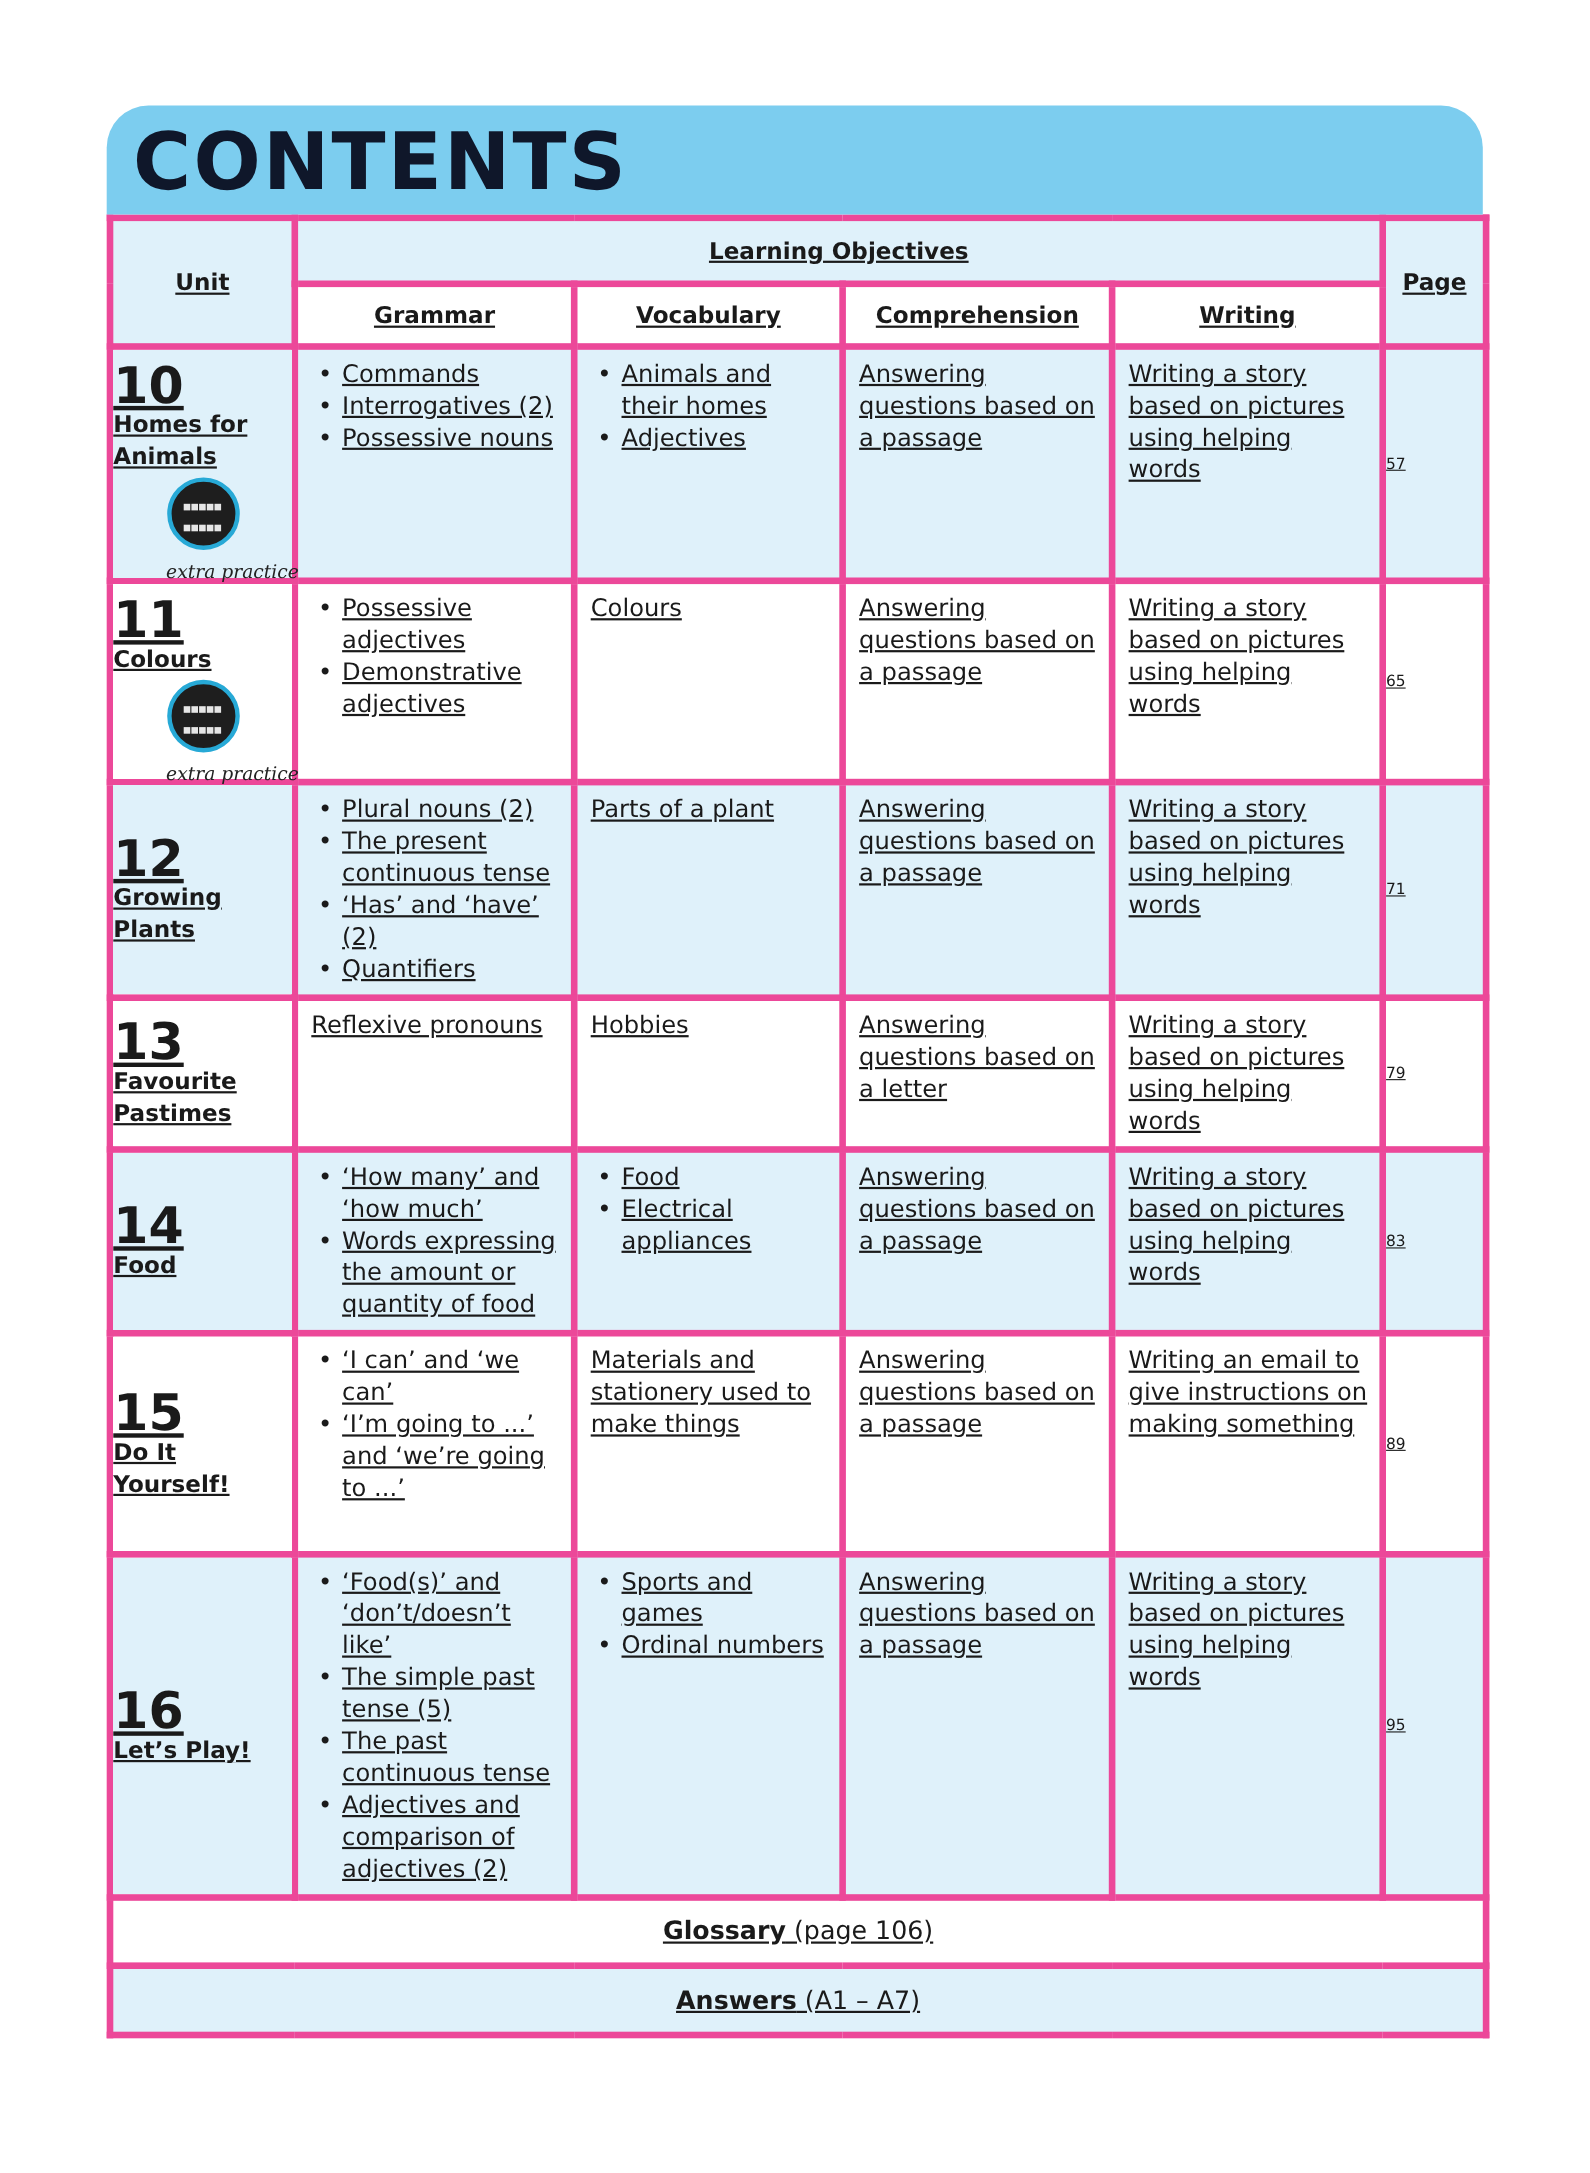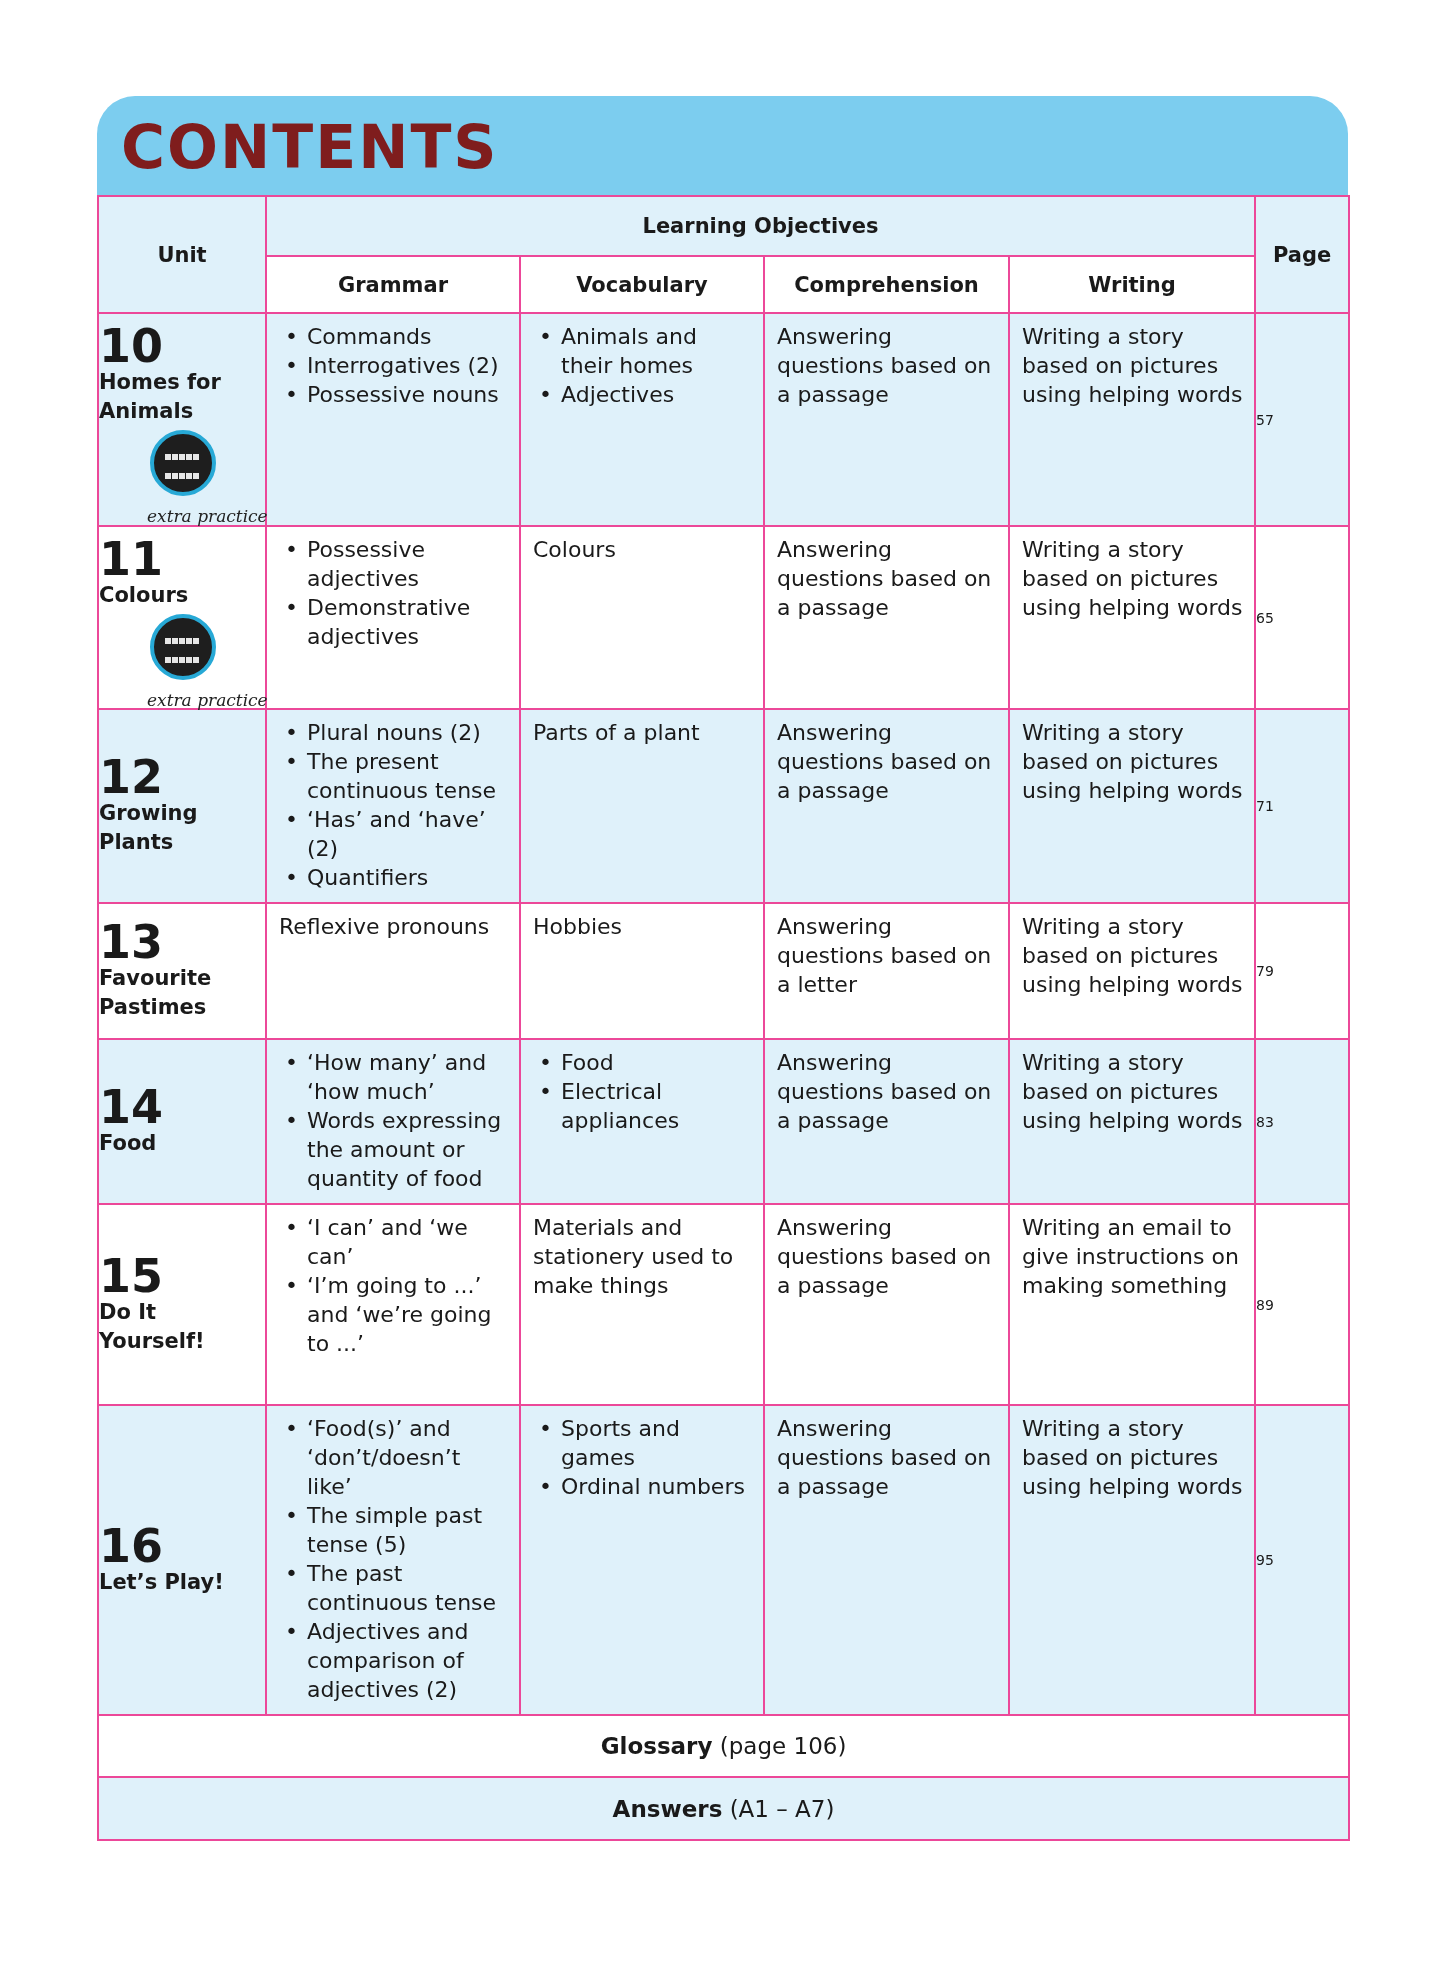--- a/index.html
+++ b/index.html
@@ -4,29 +4,29 @@
 <style>
   html, body { margin: 0; padding: 0; background: #ffffff; }
   body { width: 1445px; height: 1975px; position: relative; font-family: "DejaVu Sans", sans-serif; color: #1a1a1a; overflow: hidden; }
   .panel { position: absolute; left: 97px; top: 96px; width: 1251px; }
   .title-band {
     height: 99px; background: #7ccdef; border-radius: 38px 38px 0 0;
     position: relative;
   }
   .title-text {
     position: absolute; left: 24px; top: 6px;
-    font-family: "DejaVu Sans", sans-serif; font-weight: bold; font-size: 60px;
-    color: #7f1d1d; letter-spacing: 2px; line-height: 90px;
+    font-family: "DejaVu Sans", sans-serif; font-weight: bold; font-size: 72px;
+    color: #0f172a; letter-spacing: 2px; line-height: 90px;
   }
   table.toc {
     border-collapse: collapse; table-layout: fixed; width: 1251px;
     border: 2px solid #2bb3c6;
   }
   table.toc td, table.toc th {
-    border: 2px solid #ec4899; vertical-align: top; padding: 0;
+    border: 6px solid #ec4899; vertical-align: top; padding: 0; text-decoration: underline;
   }
   .hdr { background: #dff1fa; font-weight: bold; font-size: 21px; text-align: center; vertical-align: middle !important; }
   .hdr-white { background: #ffffff; }
   .row-blue td { background: #dff1fa; }
   .row-white td { background: #ffffff; }
   .unit-cell { text-align: left; vertical-align: middle !important; position: relative; }
   .unit-num { font-weight: bold; font-size: 46px; line-height: 44px; display: block; }
   .unit-name { font-weight: bold; font-size: 21px; line-height: 29px; display: block; }
   .unit-top { vertical-align: top !important; padding-top: 10px !important; }
   .cell { font-size: 22px; line-height: 29px; padding: 8px 10px 8px 12px !important; }

